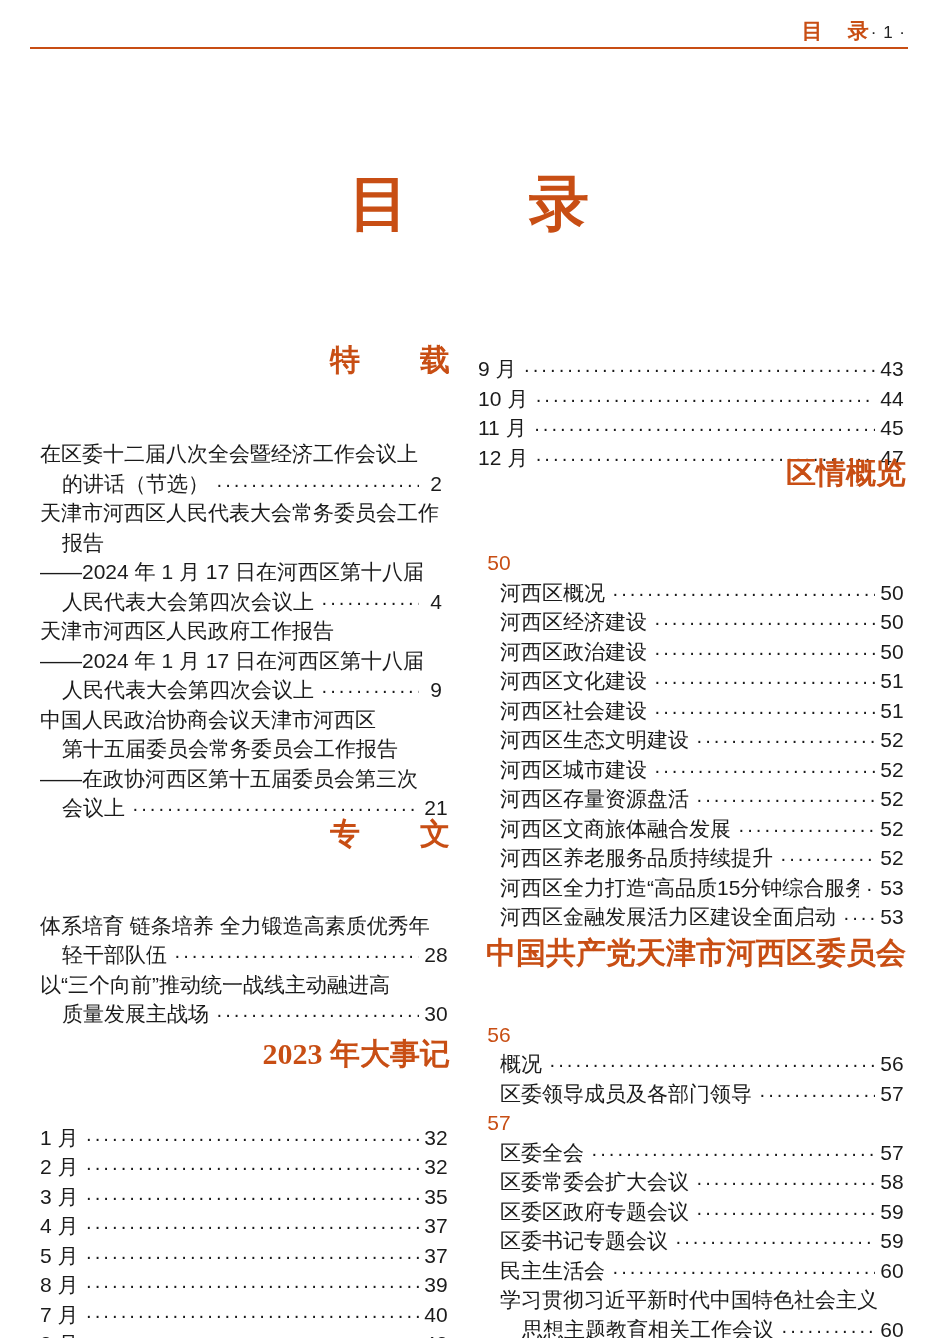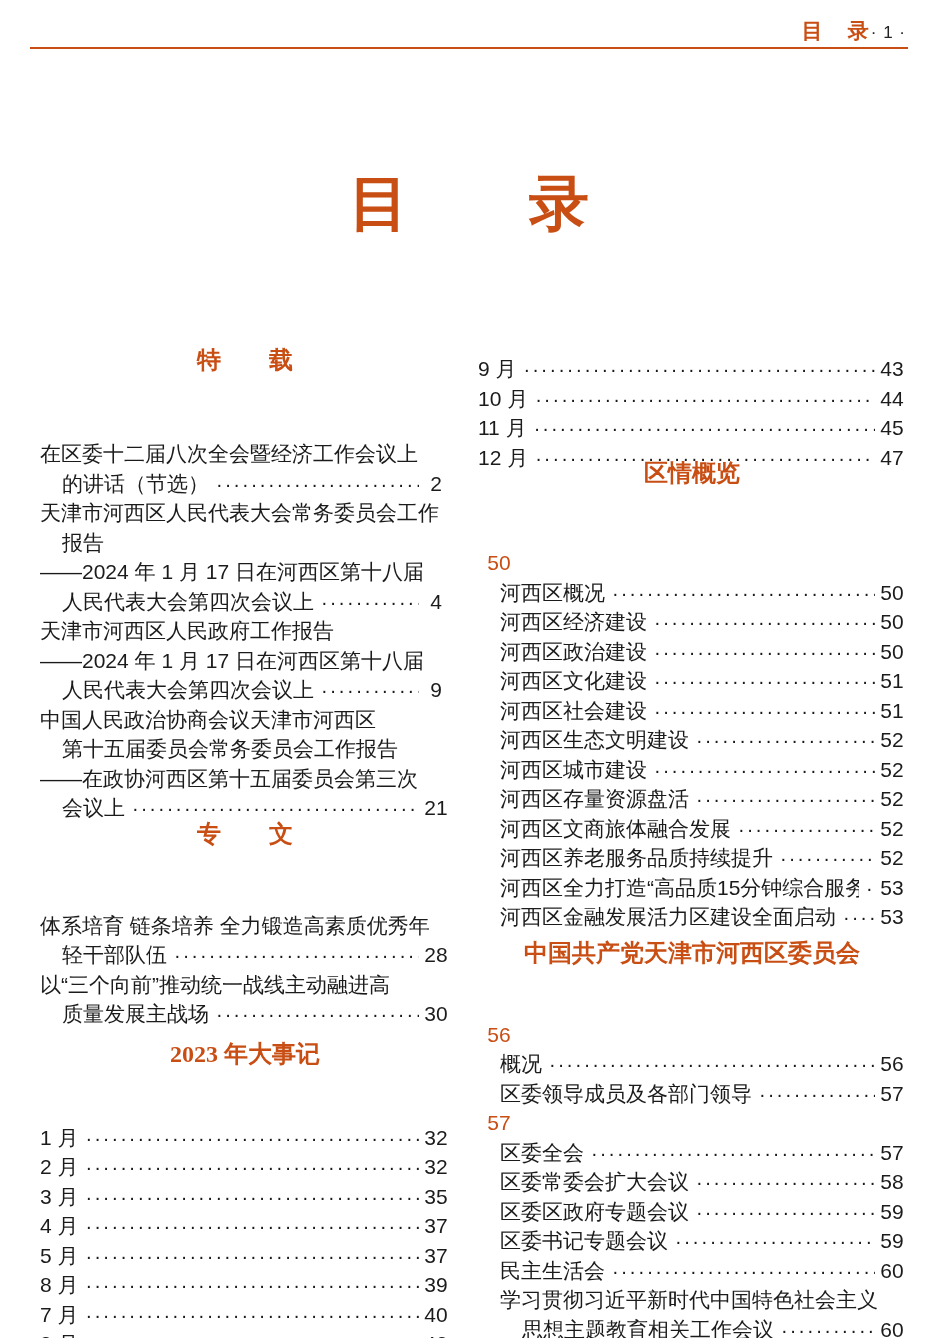--- a/index.html
+++ b/index.html
@@ -33,21 +33,21 @@
     font-size:60px;font-weight:bold;color:var(--accent);
     font-family:"Liberation Sans","DejaVu Sans",sans-serif;
   }
   
   .col{position:absolute;}
   #col-left{left:40px;top:336px;width:410px;}
   #col-right{left:478px;top:315px;width:428px;}
   .col-heading{
     font-family:"Liberation Serif","DejaVu Serif",serif;
     font-weight:bold;color:var(--accent);
-    font-size:24px;line-height:48px;text-align:center;
+    font-size:30px;line-height:48px;text-align:right;
     white-space:pre;
   }
   #col-left section:nth-child(1) .col-heading{margin:0 0 16px;}
   #col-left section:nth-child(2) .col-heading{margin:26px 0 14px;}
   #col-left section:nth-child(3) .col-heading{margin:40px 0 6px;}
   #col-right section:nth-child(2) .col-heading{margin:16px 0 12px;}
   #col-right section:nth-child(3) .col-heading{margin:36px 0 4px;}
   
   .row{
     display:flex;align-items:baseline;

